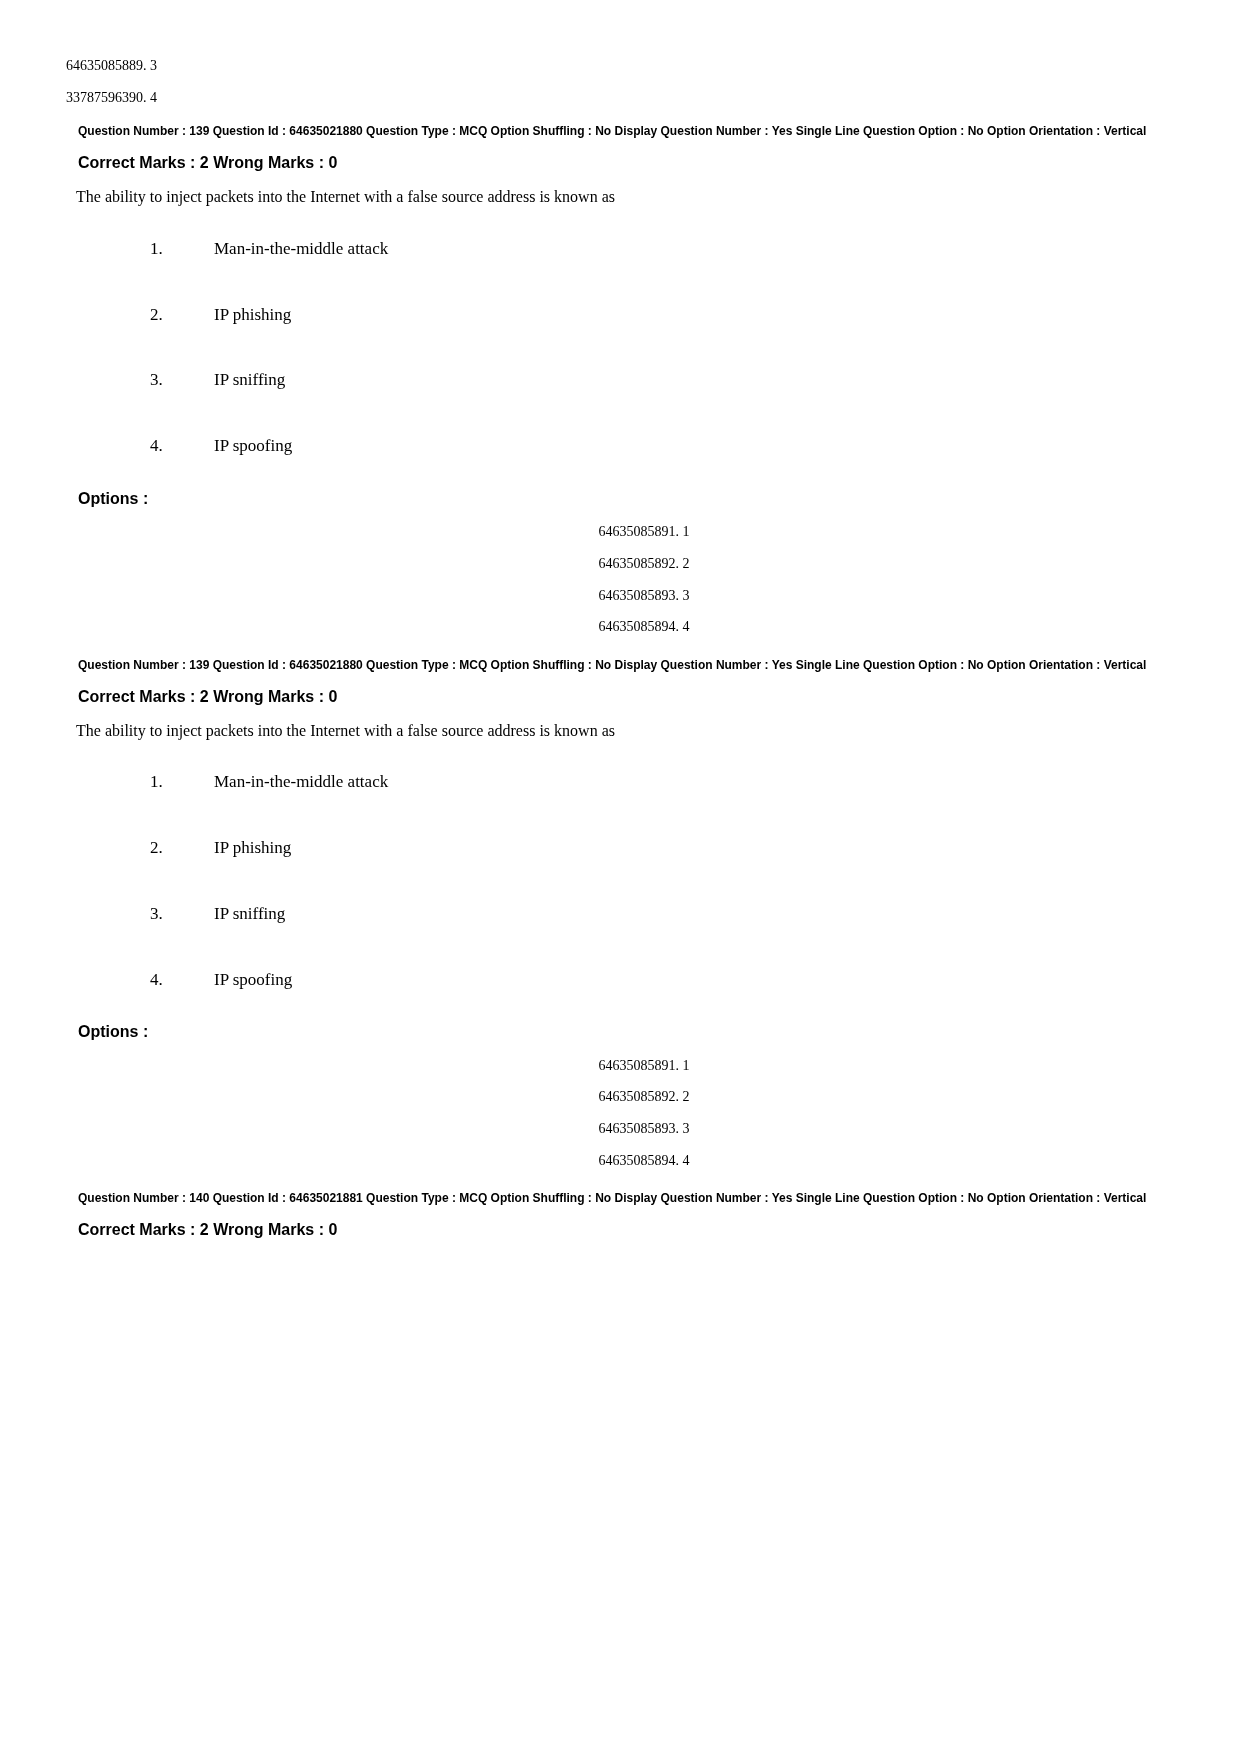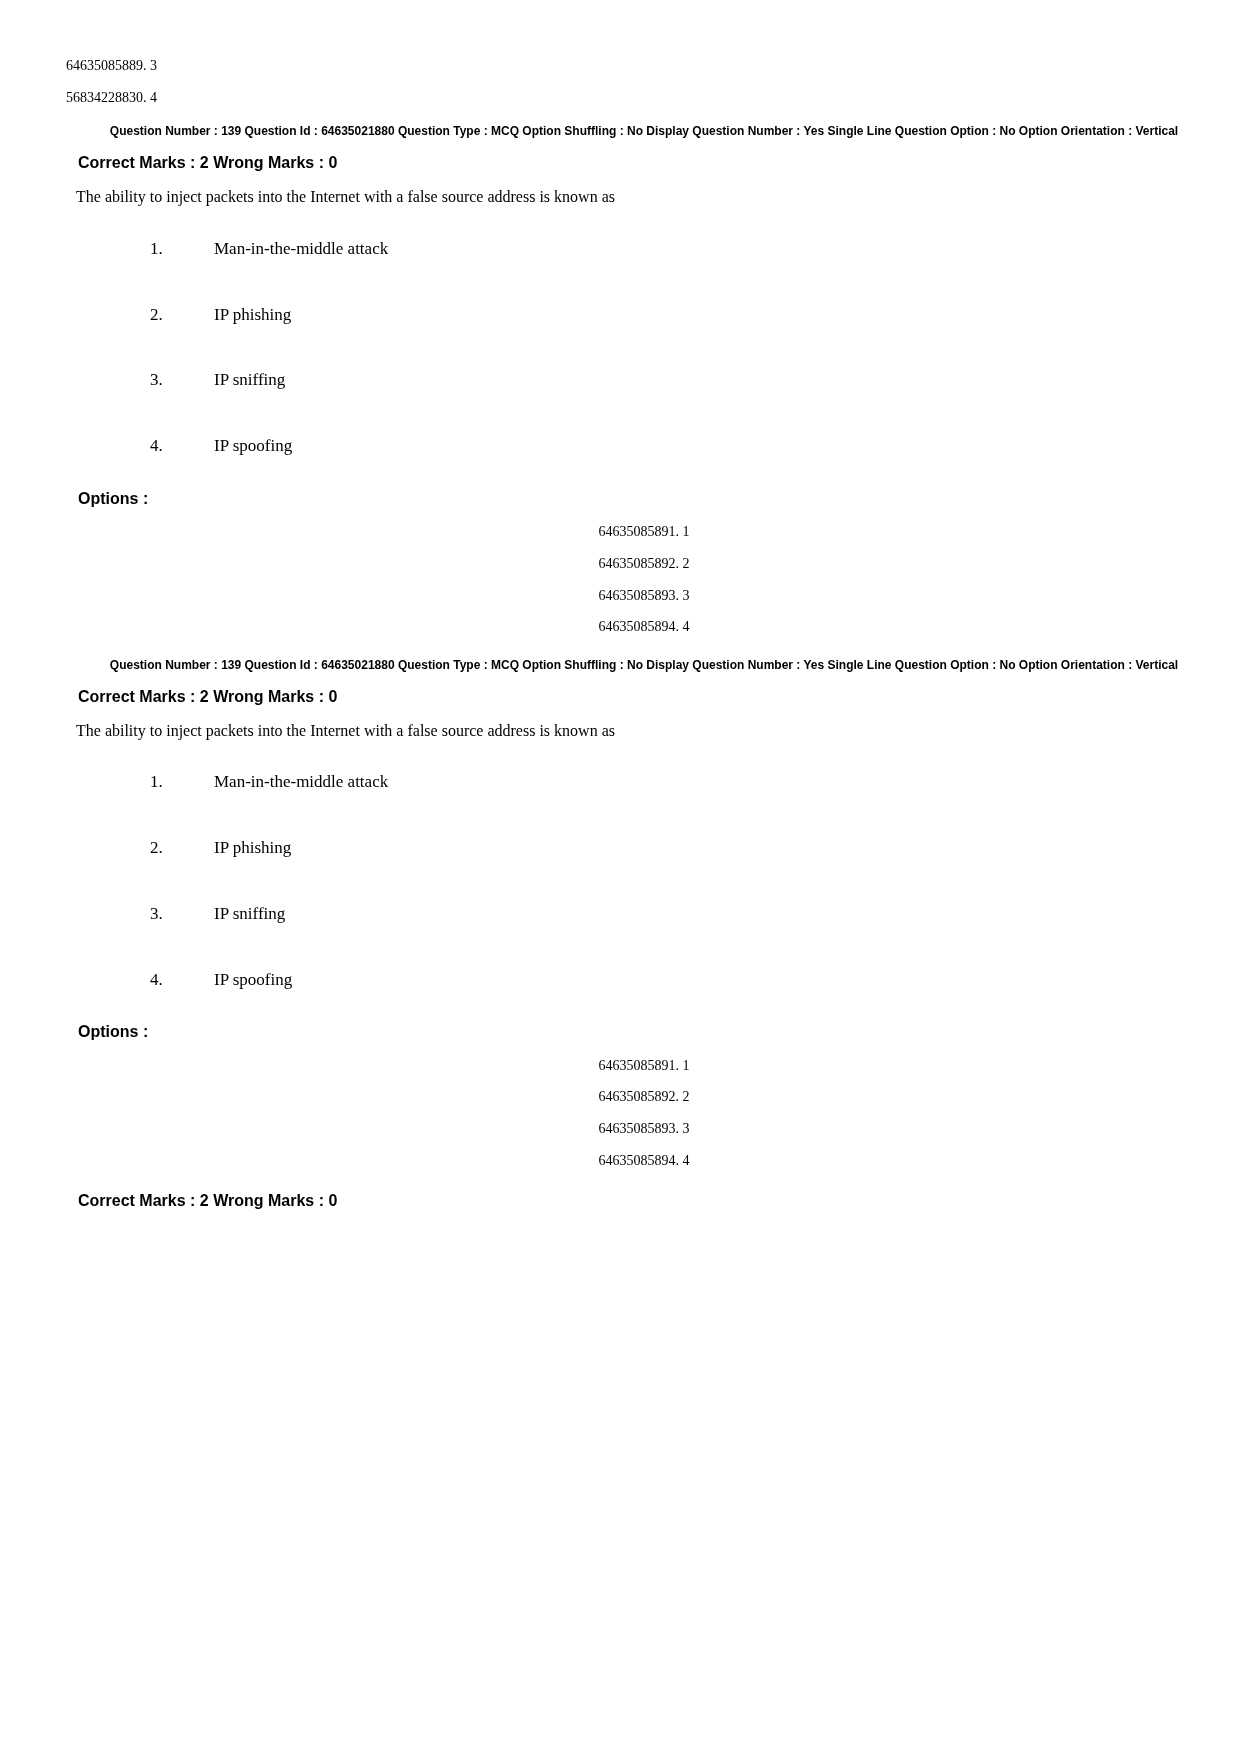--- a/index.html
+++ b/index.html
@@ -21,21 +21,20 @@
       font-family: serif;
       font-size: 14px;
       margin-bottom: 4px;
     }
     .question-meta {
       font-family: sans-serif;
       font-size: 12px;
       font-weight: bold;
       margin-top: 16px;
       margin-bottom: 2px;
-      text-align: center;
     }
     .marks-line {
       font-family: sans-serif;
       font-size: 16px;
       font-weight: bold;
       margin-bottom: 10px;
     }
     .question-text {
       font-size: 16px;
       font-family: serif;
@@ -70,21 +69,21 @@
       text-align: center;
     }
     .section-gap {
       margin-bottom: 20px;
     }
   </style>
 </head>
 <body>
 
 <div class="pre-ids">64635085889. 3</div>
-<div class="pre-ids">56834228830. 4</div>
+<div class="pre-ids">33787596390. 4</div>
 
 <div>
   <div class="question-meta">Question Number : 139  Question Id : 64635021880  Question Type : MCQ  Option Shuffling : No  Display Question Number : Yes  Single Line Question Option : No  Option Orientation : Vertical</div>
   <div class="marks-line">Correct Marks : 2  Wrong Marks : 0</div>
   <div class="question-text">The ability to inject packets into the Internet with a false source address is known as</div>
   <div class="options-list">
     <div class="option-item">
       <span class="option-number">1.</span>
       <span>Man-in-the-middle attack</span>
     </div>
@@ -135,14 +134,15 @@
   <div class="options-label">Options :</div>
   <div class="option-ids">64635085891. 1</div>
   <div class="option-ids">64635085892. 2</div>
   <div class="option-ids">64635085893. 3</div>
   <div class="option-ids">64635085894. 4</div>
 </div>
 
 <div class="section-gap"></div>
 
 <div>
+  <div class="question-meta">Question Number : 140  Question Id : 64635021881  Question Type : MCQ  Option Shuffling : No  Display Question Number : Yes  Single Line Question Option : No  Option Orientation : Vertical</div>
   <div class="marks-line">Correct Marks : 2  Wrong Marks : 0</div>
 </div>
 
 </body></html>

